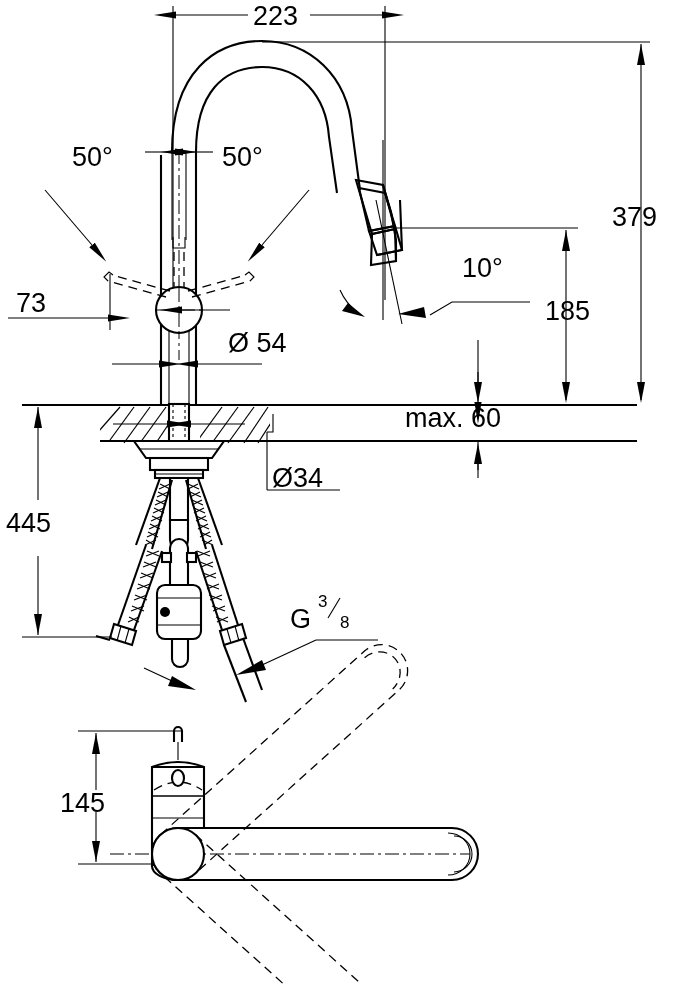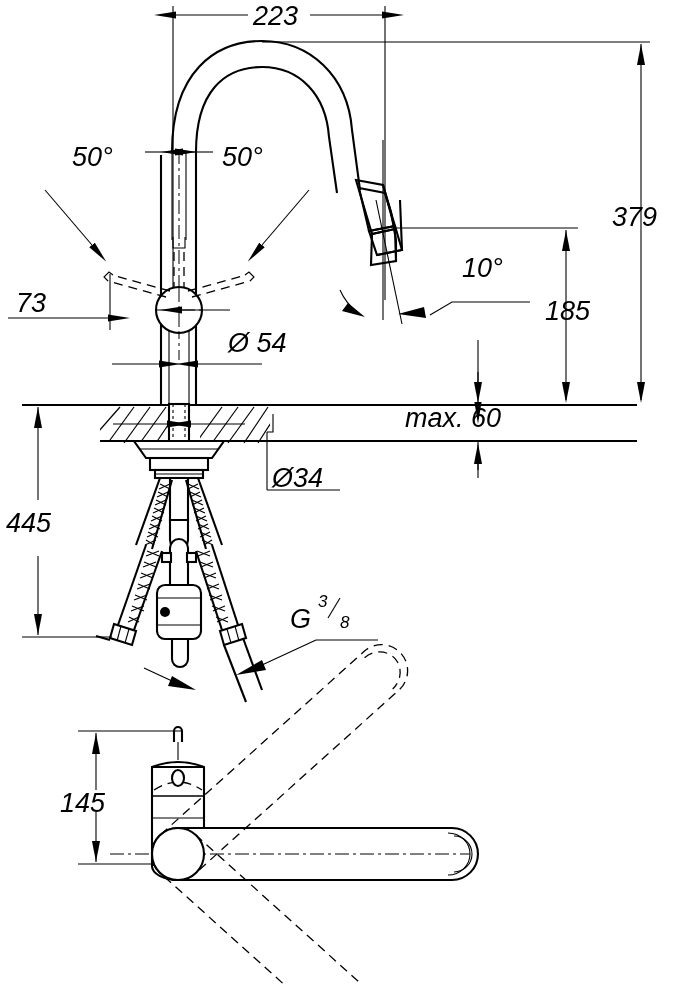--- a/index.html
+++ b/index.html
@@ -12,21 +12,20 @@
     width: 675px;
     height: 984px;
     overflow: hidden;
     font-family: "Liberation Sans", sans-serif;
   }
   #drawing-root {
     position: relative;
     width: 618px;
     height: 984px;
     background: #ffffff;
-    font-style: italic;
   }
   svg#tech-drawing {
     display: block;
     width: 675px;
     height: 984px;
   }
   .ln { stroke: #000000; fill: none; stroke-linecap: butt; }
   .obj { stroke-width: 2.1; }
   .obj-thin { stroke-width: 1.5; }
   .obj-hair { stroke-width: 1.1; }

